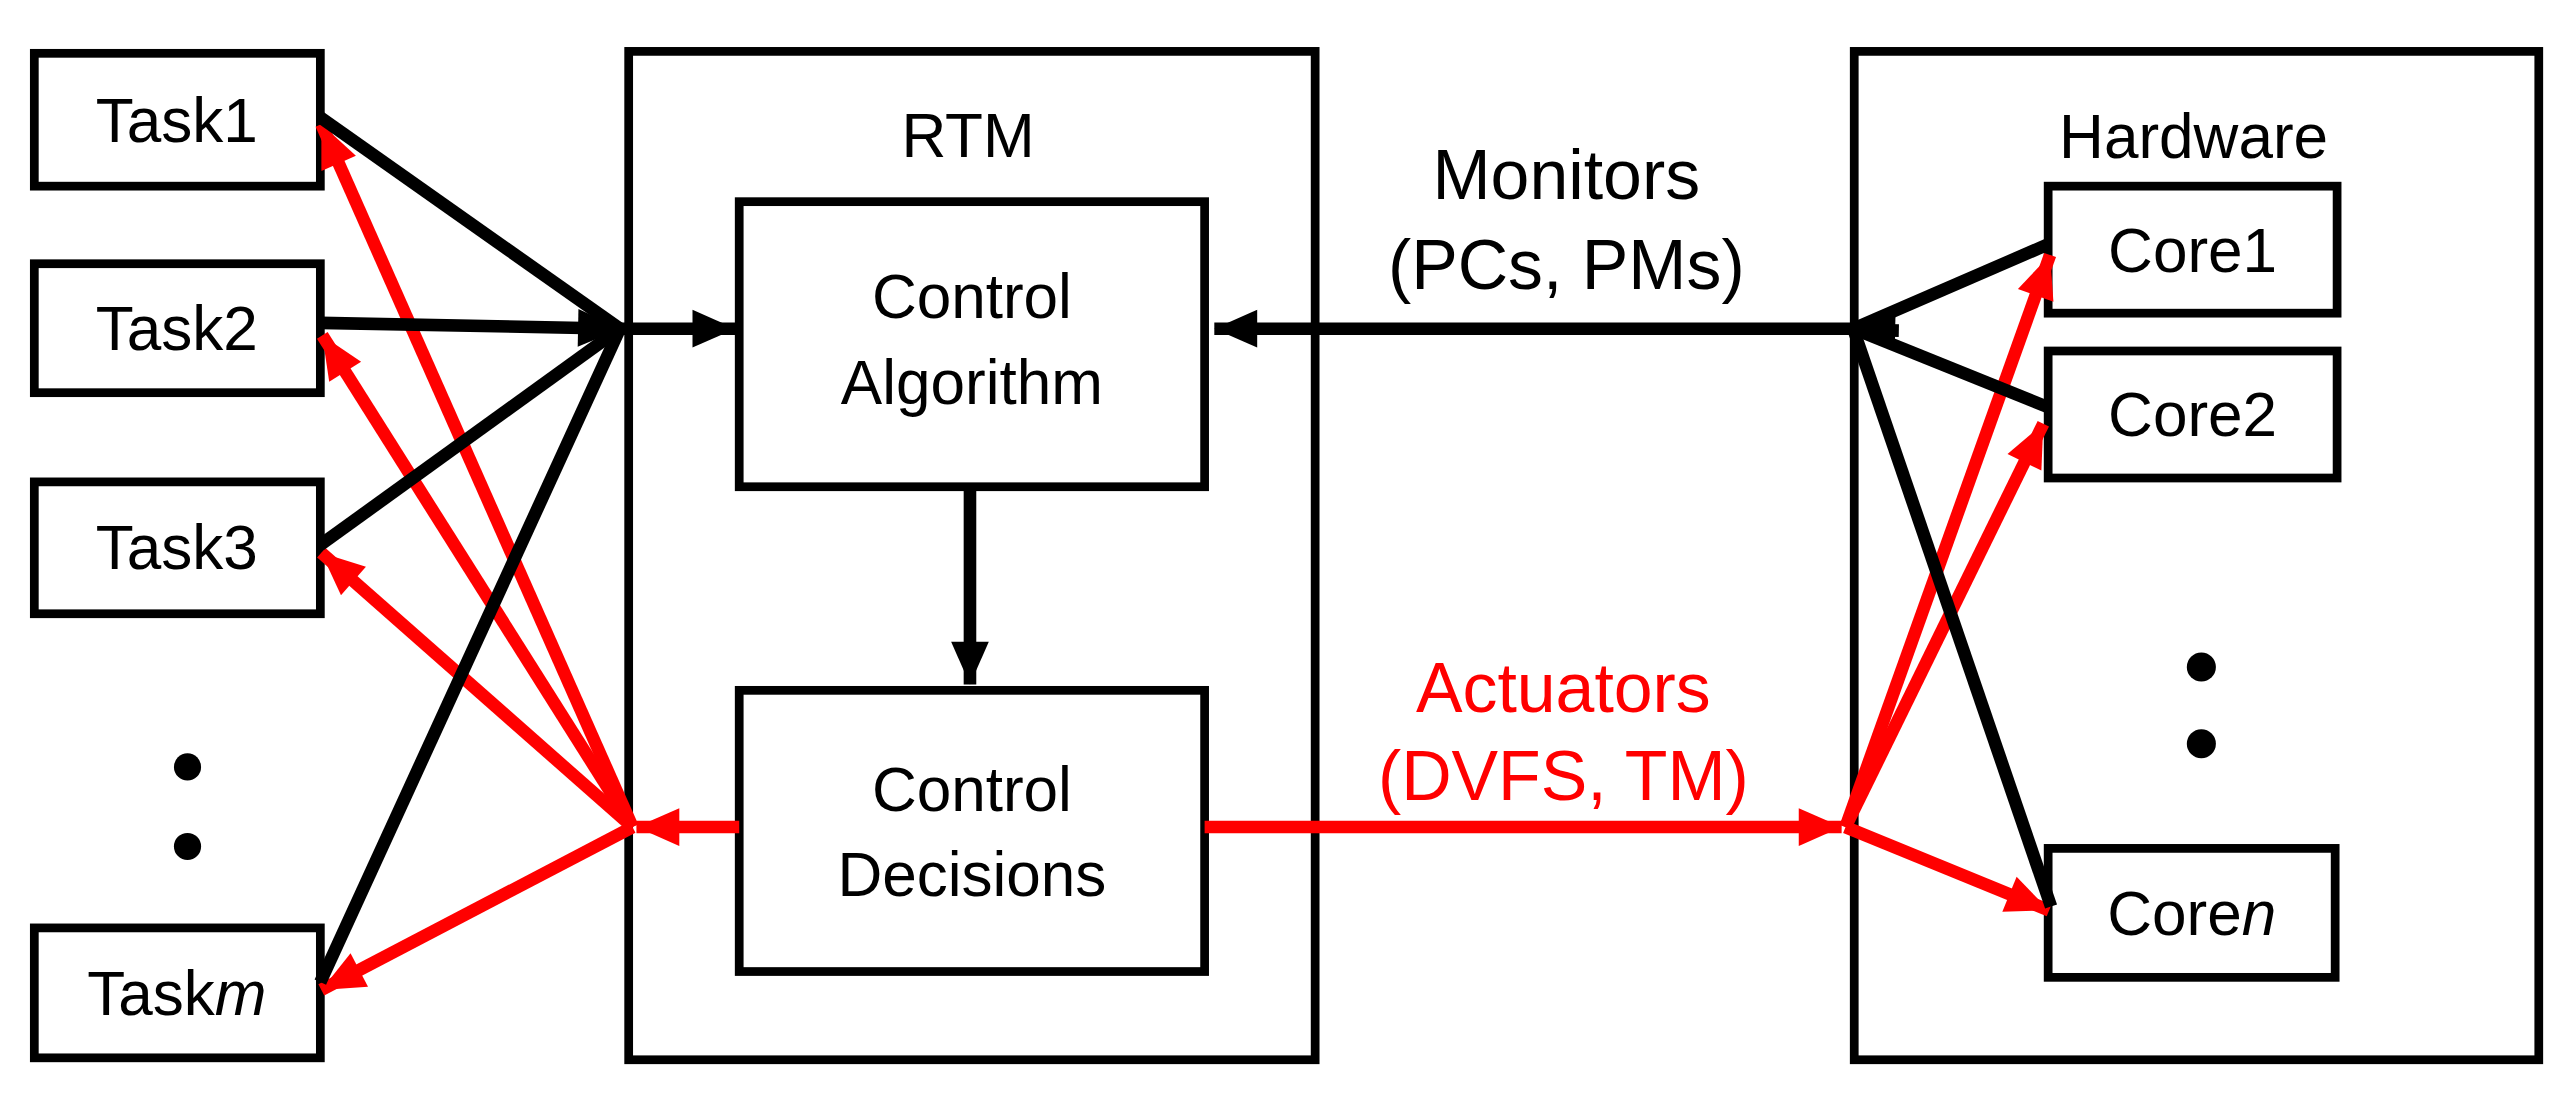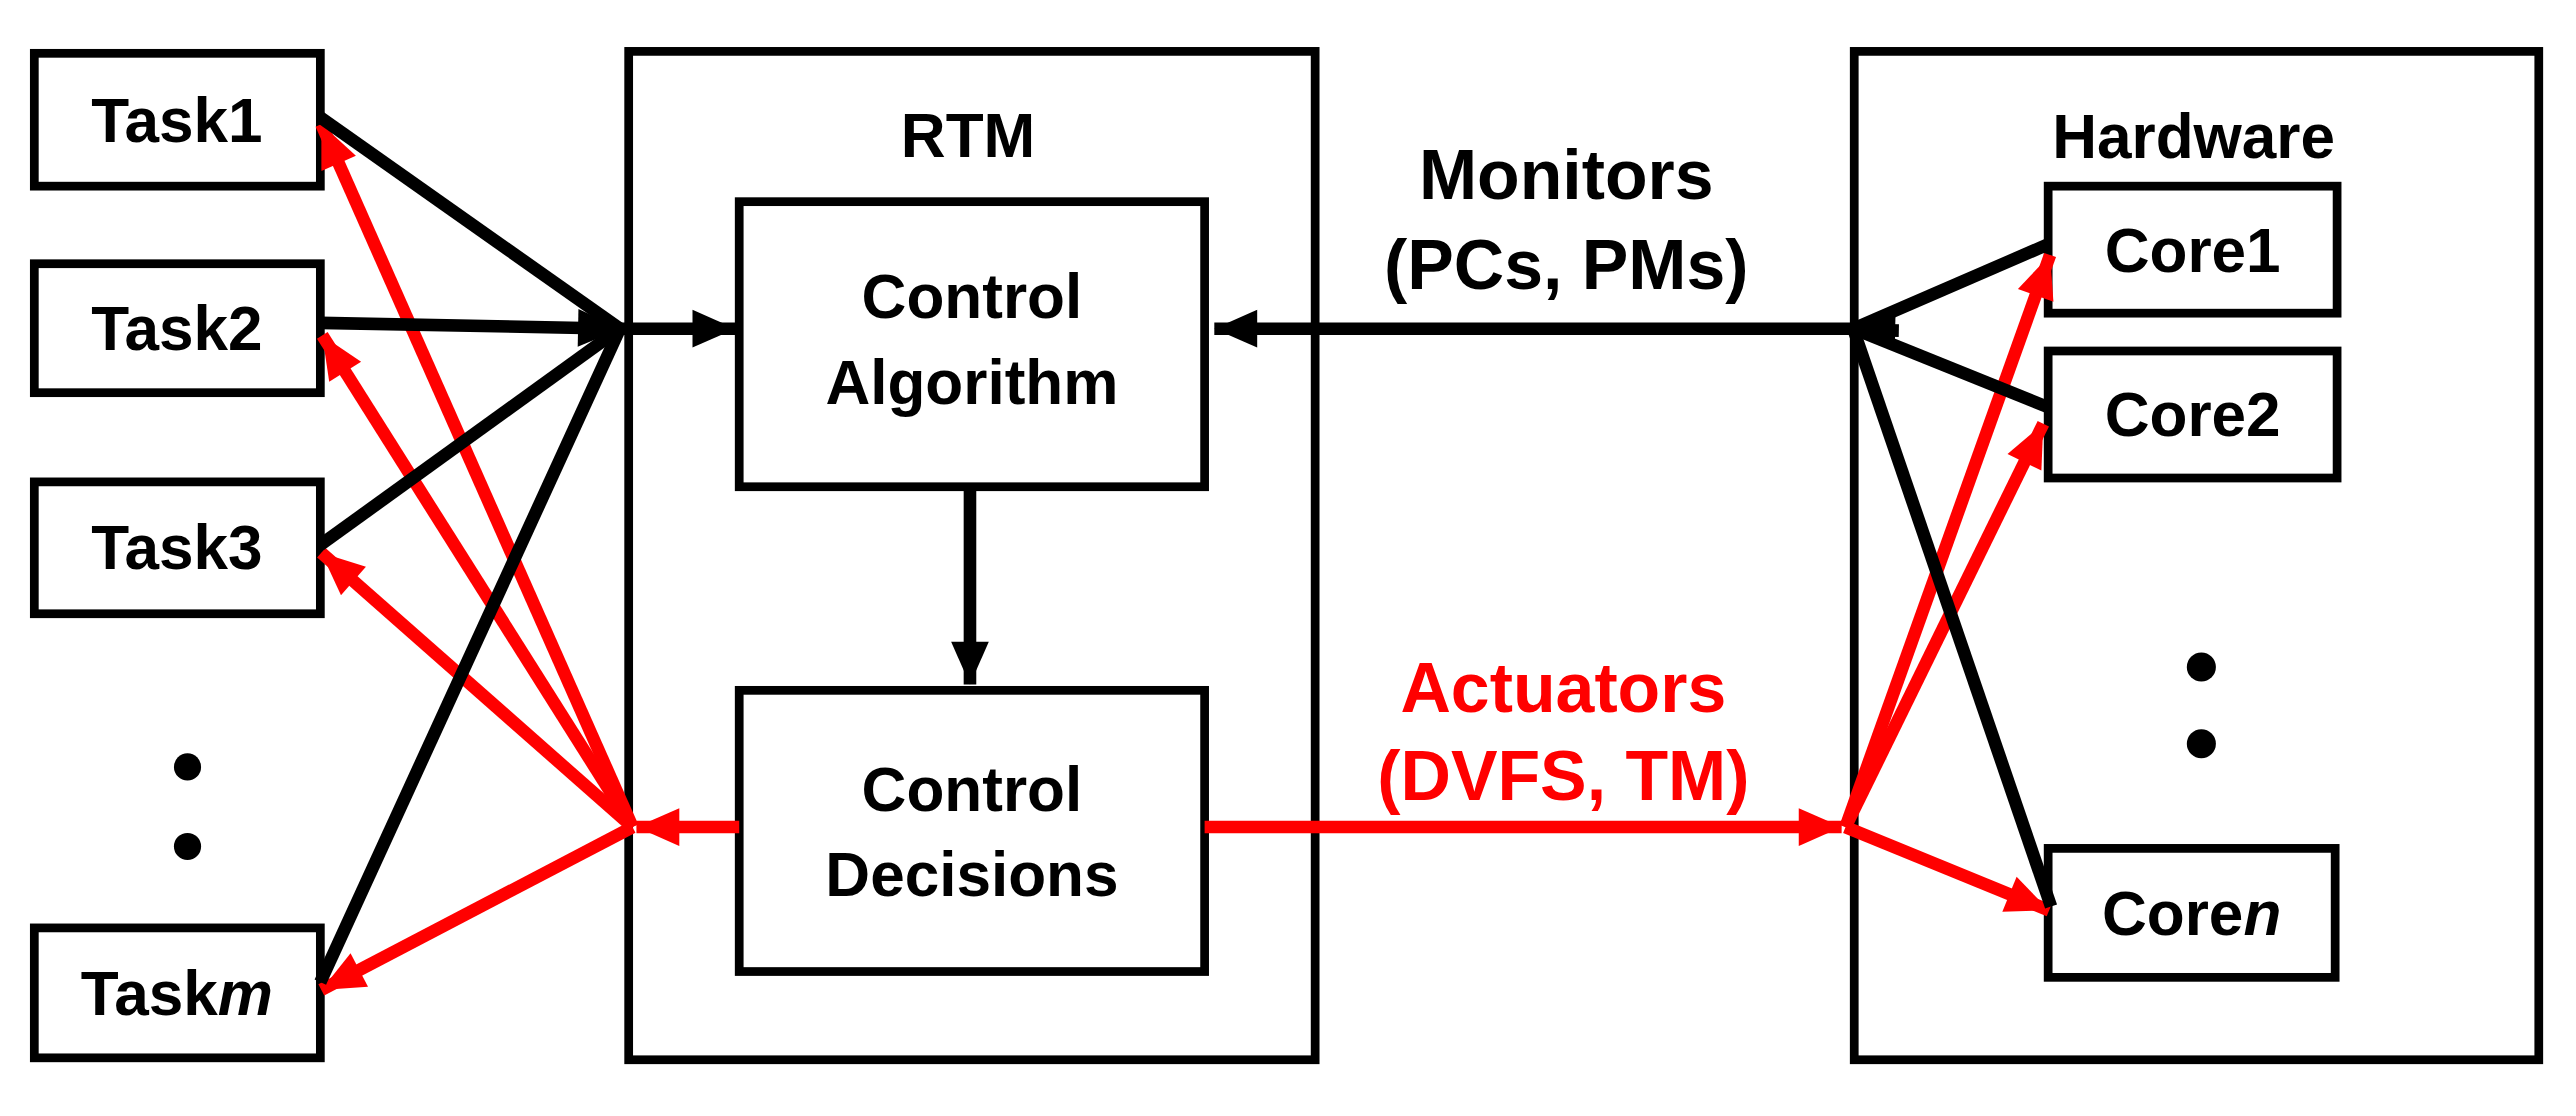--- a/index.html
+++ b/index.html
@@ -4,21 +4,20 @@
 <style>
   html, body {
     margin: 0;
     padding: 0;
     background: #ffffff;
   }
   .canvas-wrap {
     width: 2576px;
     height: 1116px;
     background: #ffffff;
-    font-weight: bold;
   }
   text {
     font-family: "Liberation Sans", sans-serif;
     fill: #000000;
     text-anchor: middle;
     dominant-baseline: central;
   }
   .lbl  { font-size: 64px; }
   .big  { font-size: 72px; }
   .red-text { fill: #FF0000; }

